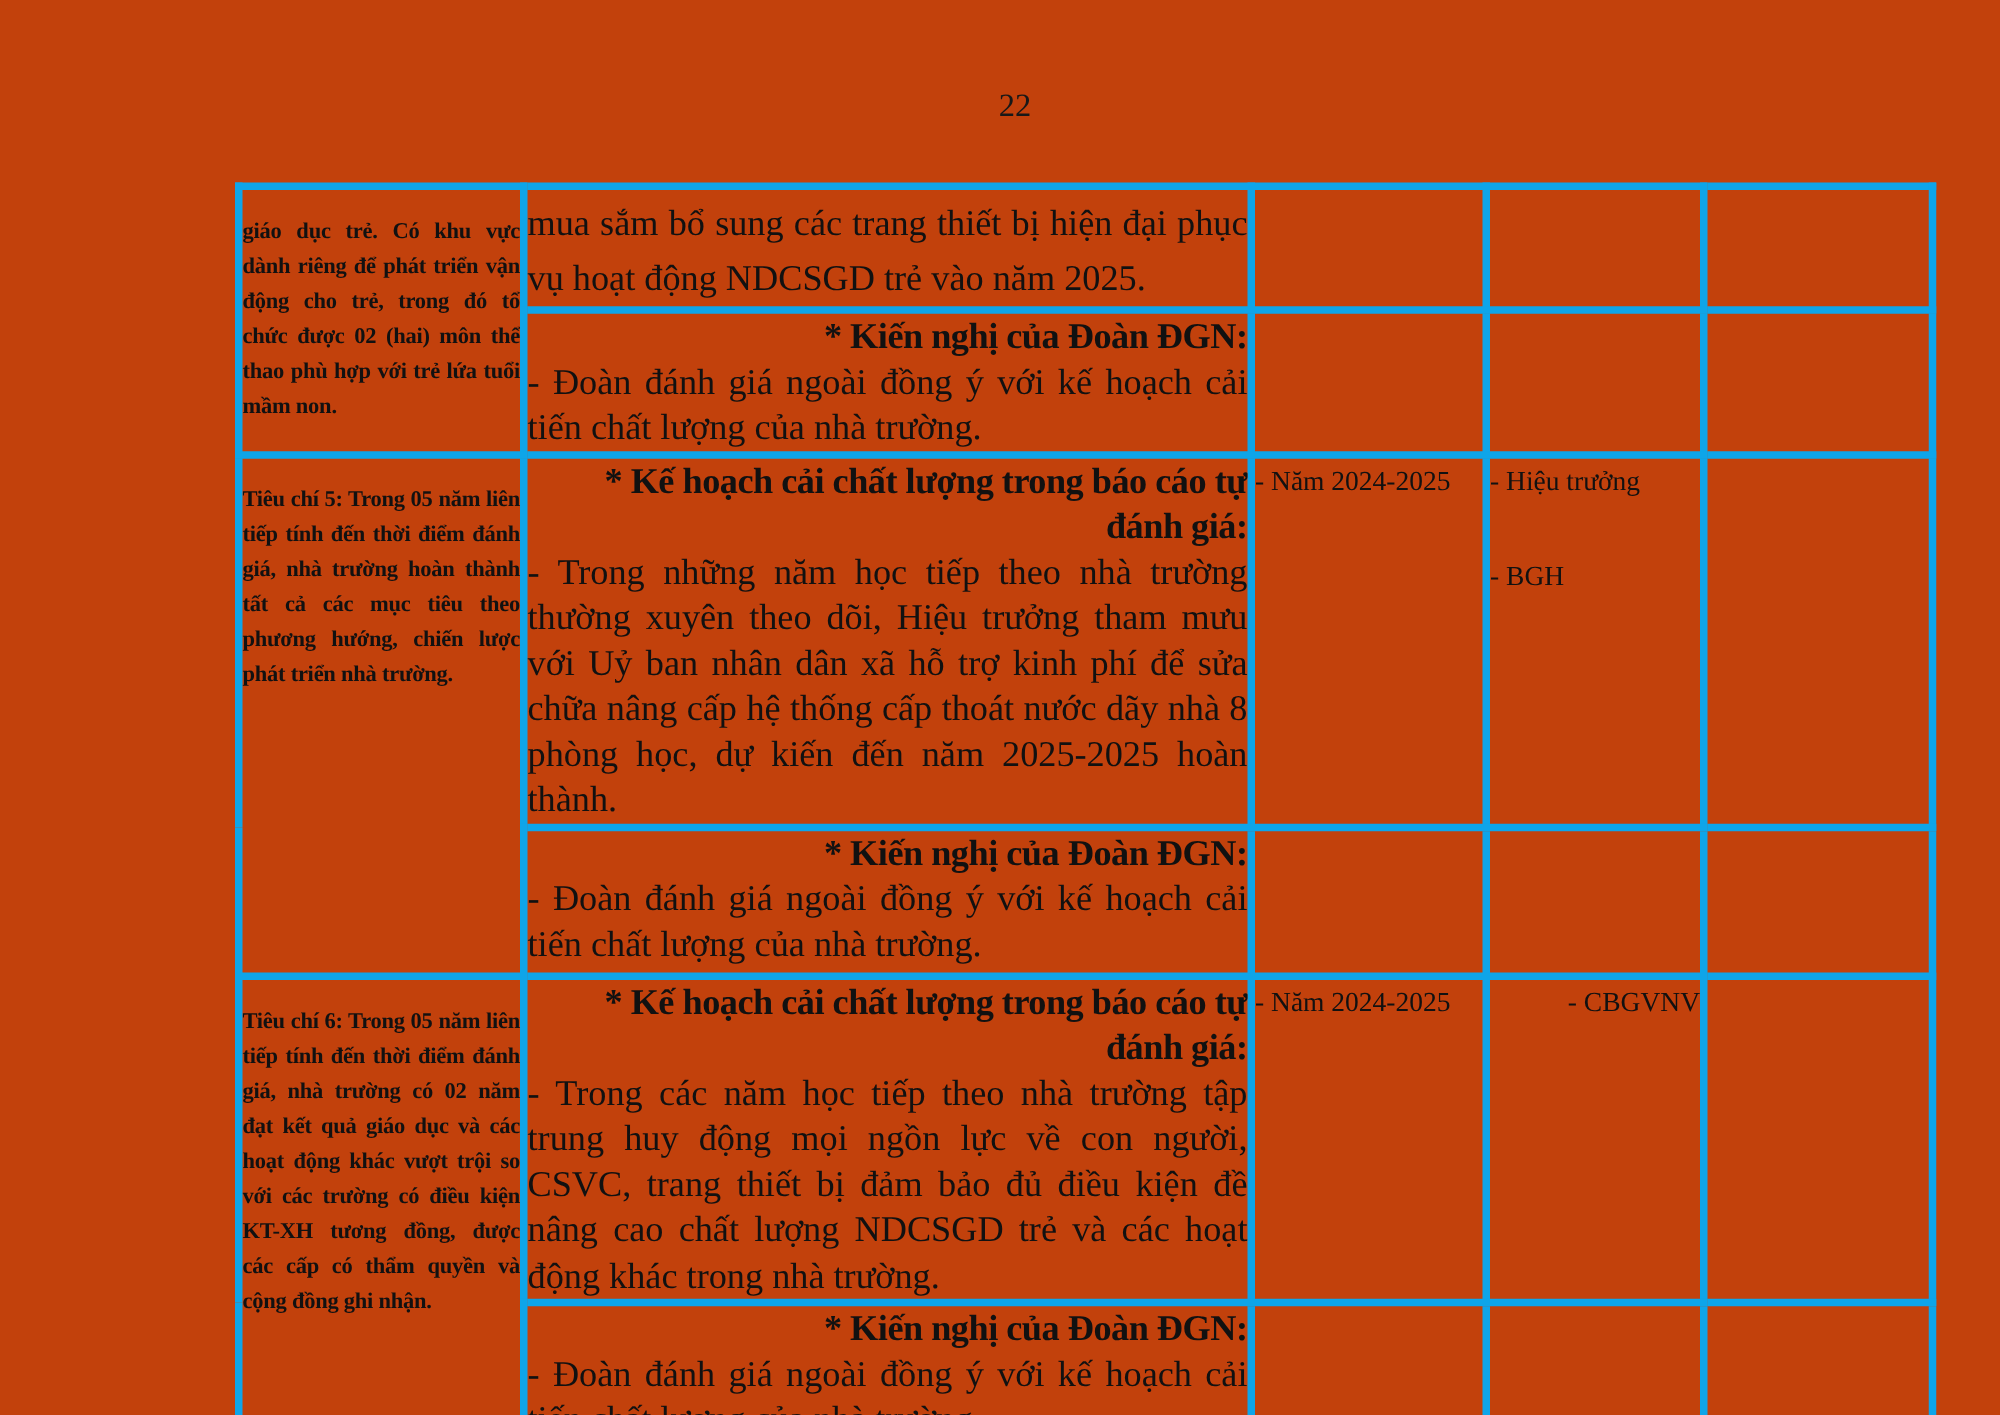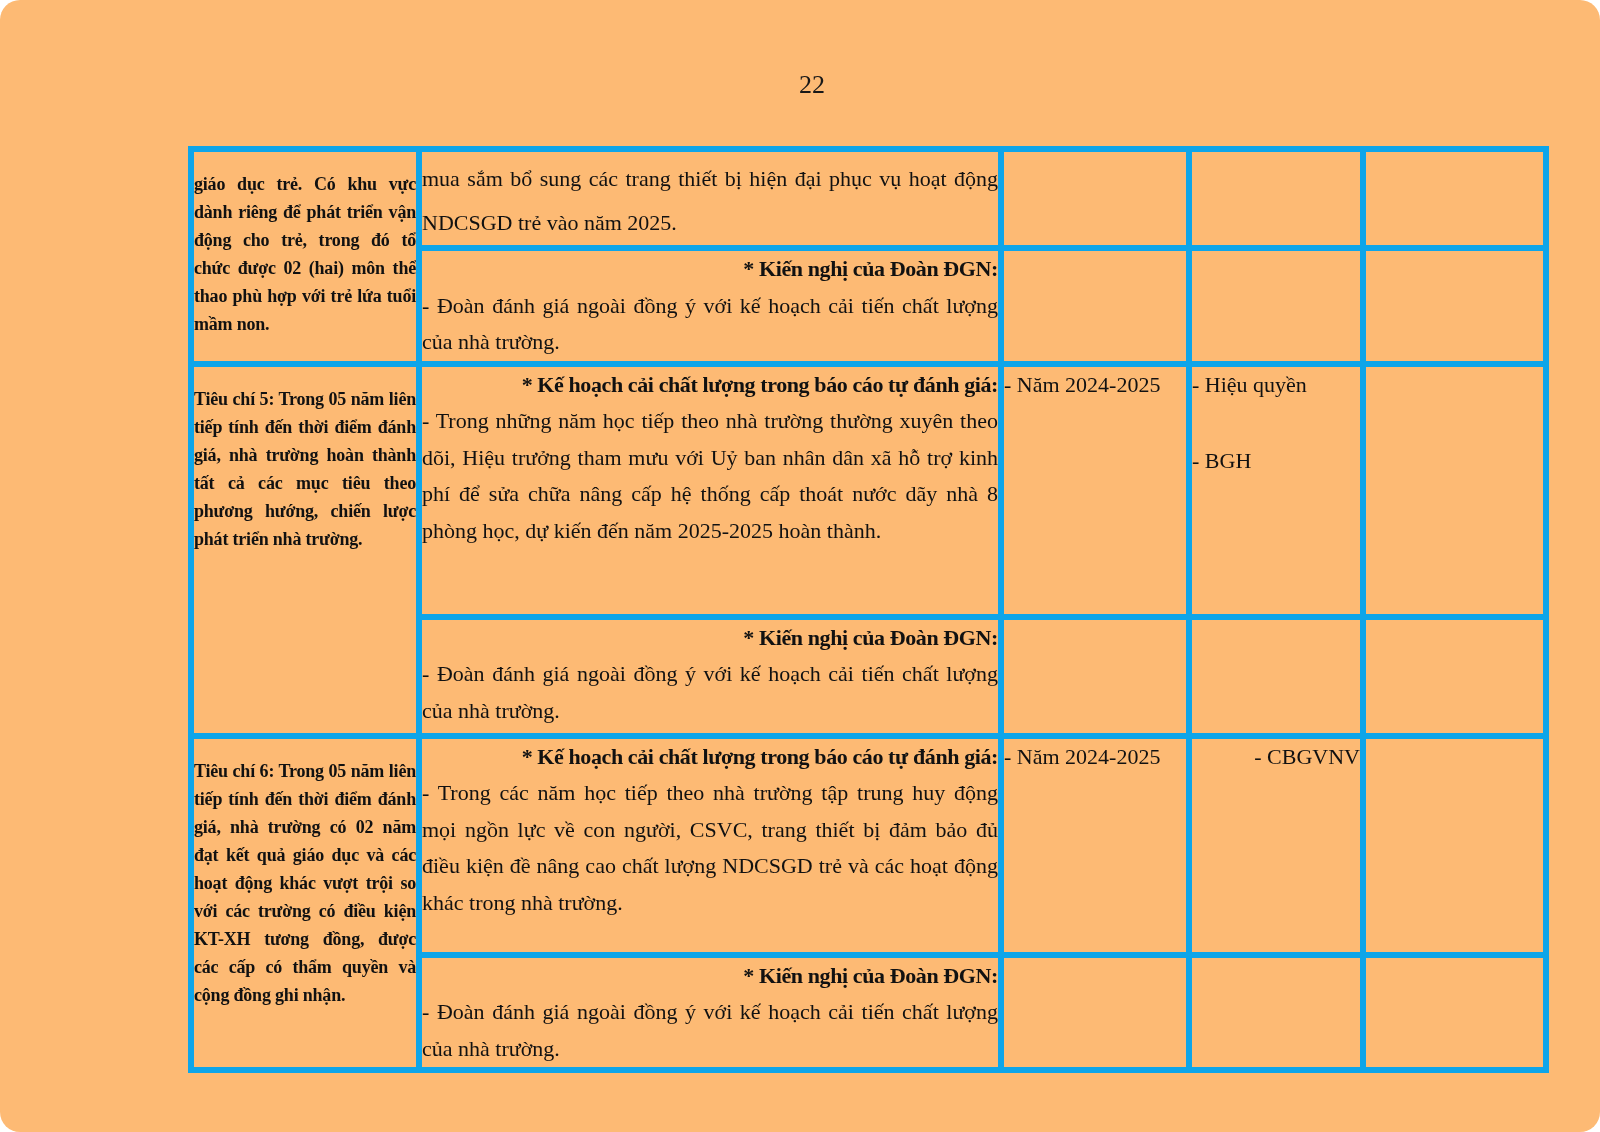--- a/index.html
+++ b/index.html
@@ -6,23 +6,22 @@
   html, body { margin: 0; padding: 0; }
   body {
     width: 1600px; height: 1132px;
     background: #ffffff;
     font-family: "Liberation Serif", "DejaVu Serif", serif;
     color: #111111;
   }
   .sheet {
     position: relative;
     width: 1600px; height: 1132px;
-    background: #fdba74;
+    background: #c2410c;
     overflow: hidden;
-    border-radius: 20px;
   }
   .page-number {
     position: absolute;
     top: 70px; left: 770px; width: 84px;
     text-align: center;
     font-size: 26px;
     color: #181818;
   }
   table.doc {
     position: absolute;
@@ -49,21 +48,21 @@
 
   td.c1 {
     font-weight: bold;
     font-size: 18px;
     line-height: 28px;
     letter-spacing: -0.2px;
     text-align: justify;
     padding: 5px 9px 0 10px;
   }
   td.c2 {
-    font-size: 22px;
+    font-size: 29px;
     line-height: 36.5px;
     text-align: justify;
     padding: 2px 11px 0 10px;
   }
   tr.h-r0a td.c2 { line-height: 44px; padding-top: 5px; }
   td.c2 p, td.c3 p, td.c4 p { margin: 0; }
   td.c2 .head { font-weight: bold; letter-spacing: -0.4px; text-align: right; }
   td.c3, td.c4 { font-size: 22px; line-height: 36px; margin-top: 15px; }
 
   td.time-1 { padding: 26px 3px 0 8px; white-space: nowrap; }
@@ -115,21 +114,21 @@
           <p>Tiêu chí 5: Trong 05 năm liên tiếp tính đến thời điểm đánh giá, nhà trường hoàn thành tất cả các mục tiêu theo phương hướng, chiến lược phát triển nhà trường.</p>
         </td>
         <td class="c2">
           <p class="head">* Kế hoạch cải chất lượng trong báo cáo tự đánh giá:</p>
           <p class="body">- Trong những năm học tiếp theo nhà trường thường xuyên theo dõi, Hiệu trưởng tham mưu với Uỷ ban nhân dân xã hỗ trợ kinh phí để sửa chữa nâng cấp hệ thống cấp thoát nước dãy nhà 8 phòng học, dự kiến đến năm 2025-2025 hoàn thành.</p>
         </td>
         <td class="c3 time-1">
           <p>- Năm 2024-2025</p>
         </td>
         <td class="c4 resp-1">
-          <p>- Hiệu quyền</p>
+          <p>- Hiệu trưởng</p>
           <p class="gap">- BGH</p>
         </td>
         <td class="c5"></td>
       </tr>
       <tr class="h-r1b">
         <td class="c2">
           <p class="head">* Kiến nghị của Đoàn ĐGN:</p>
           <p class="body">- Đoàn đánh giá ngoài đồng ý với kế hoạch cải tiến chất lượng của nhà trường.</p>
         </td>
         <td class="c3"></td>

